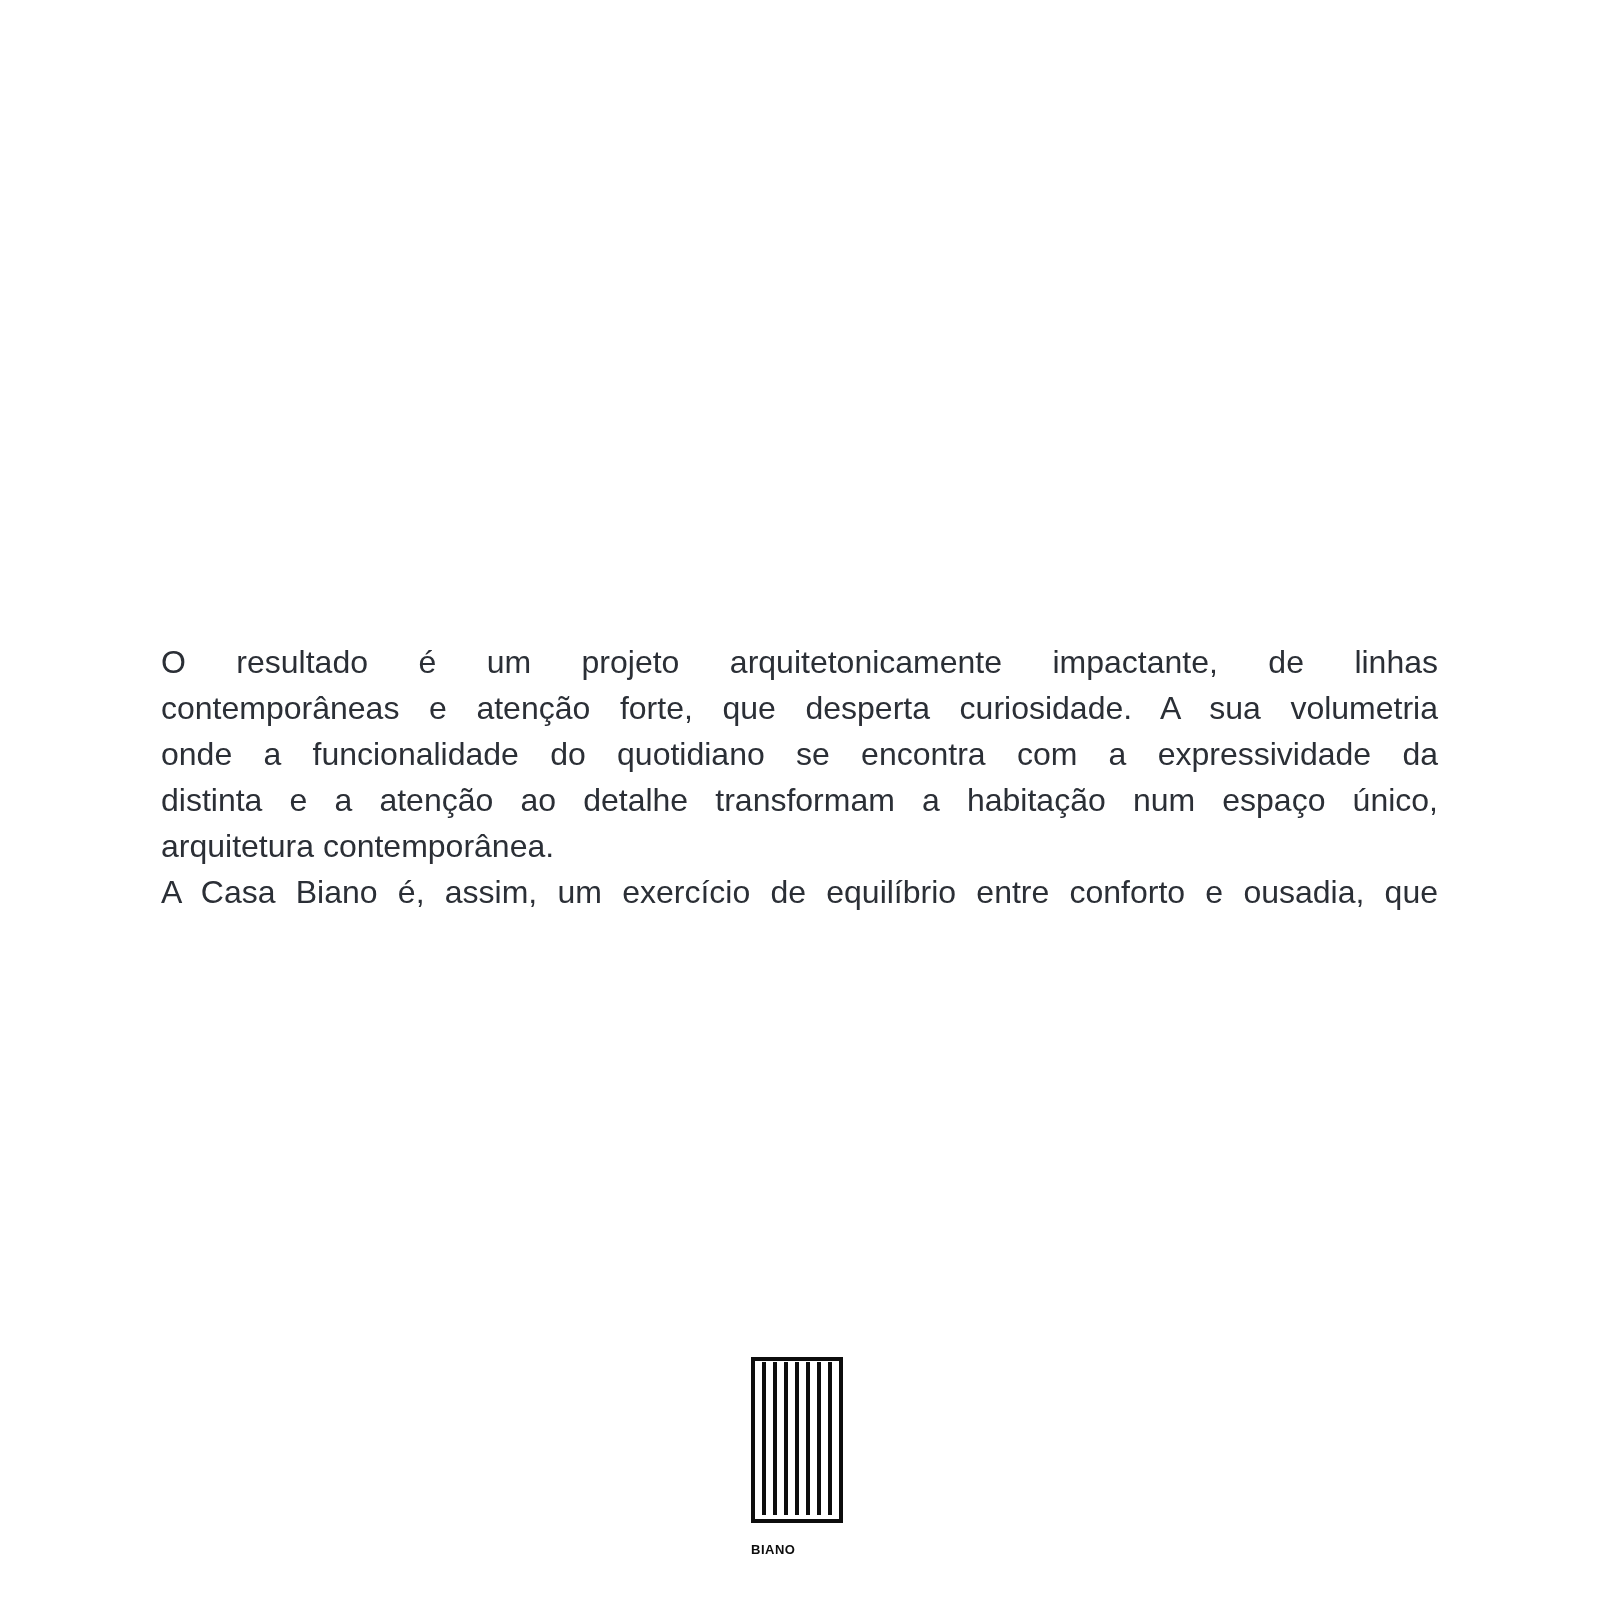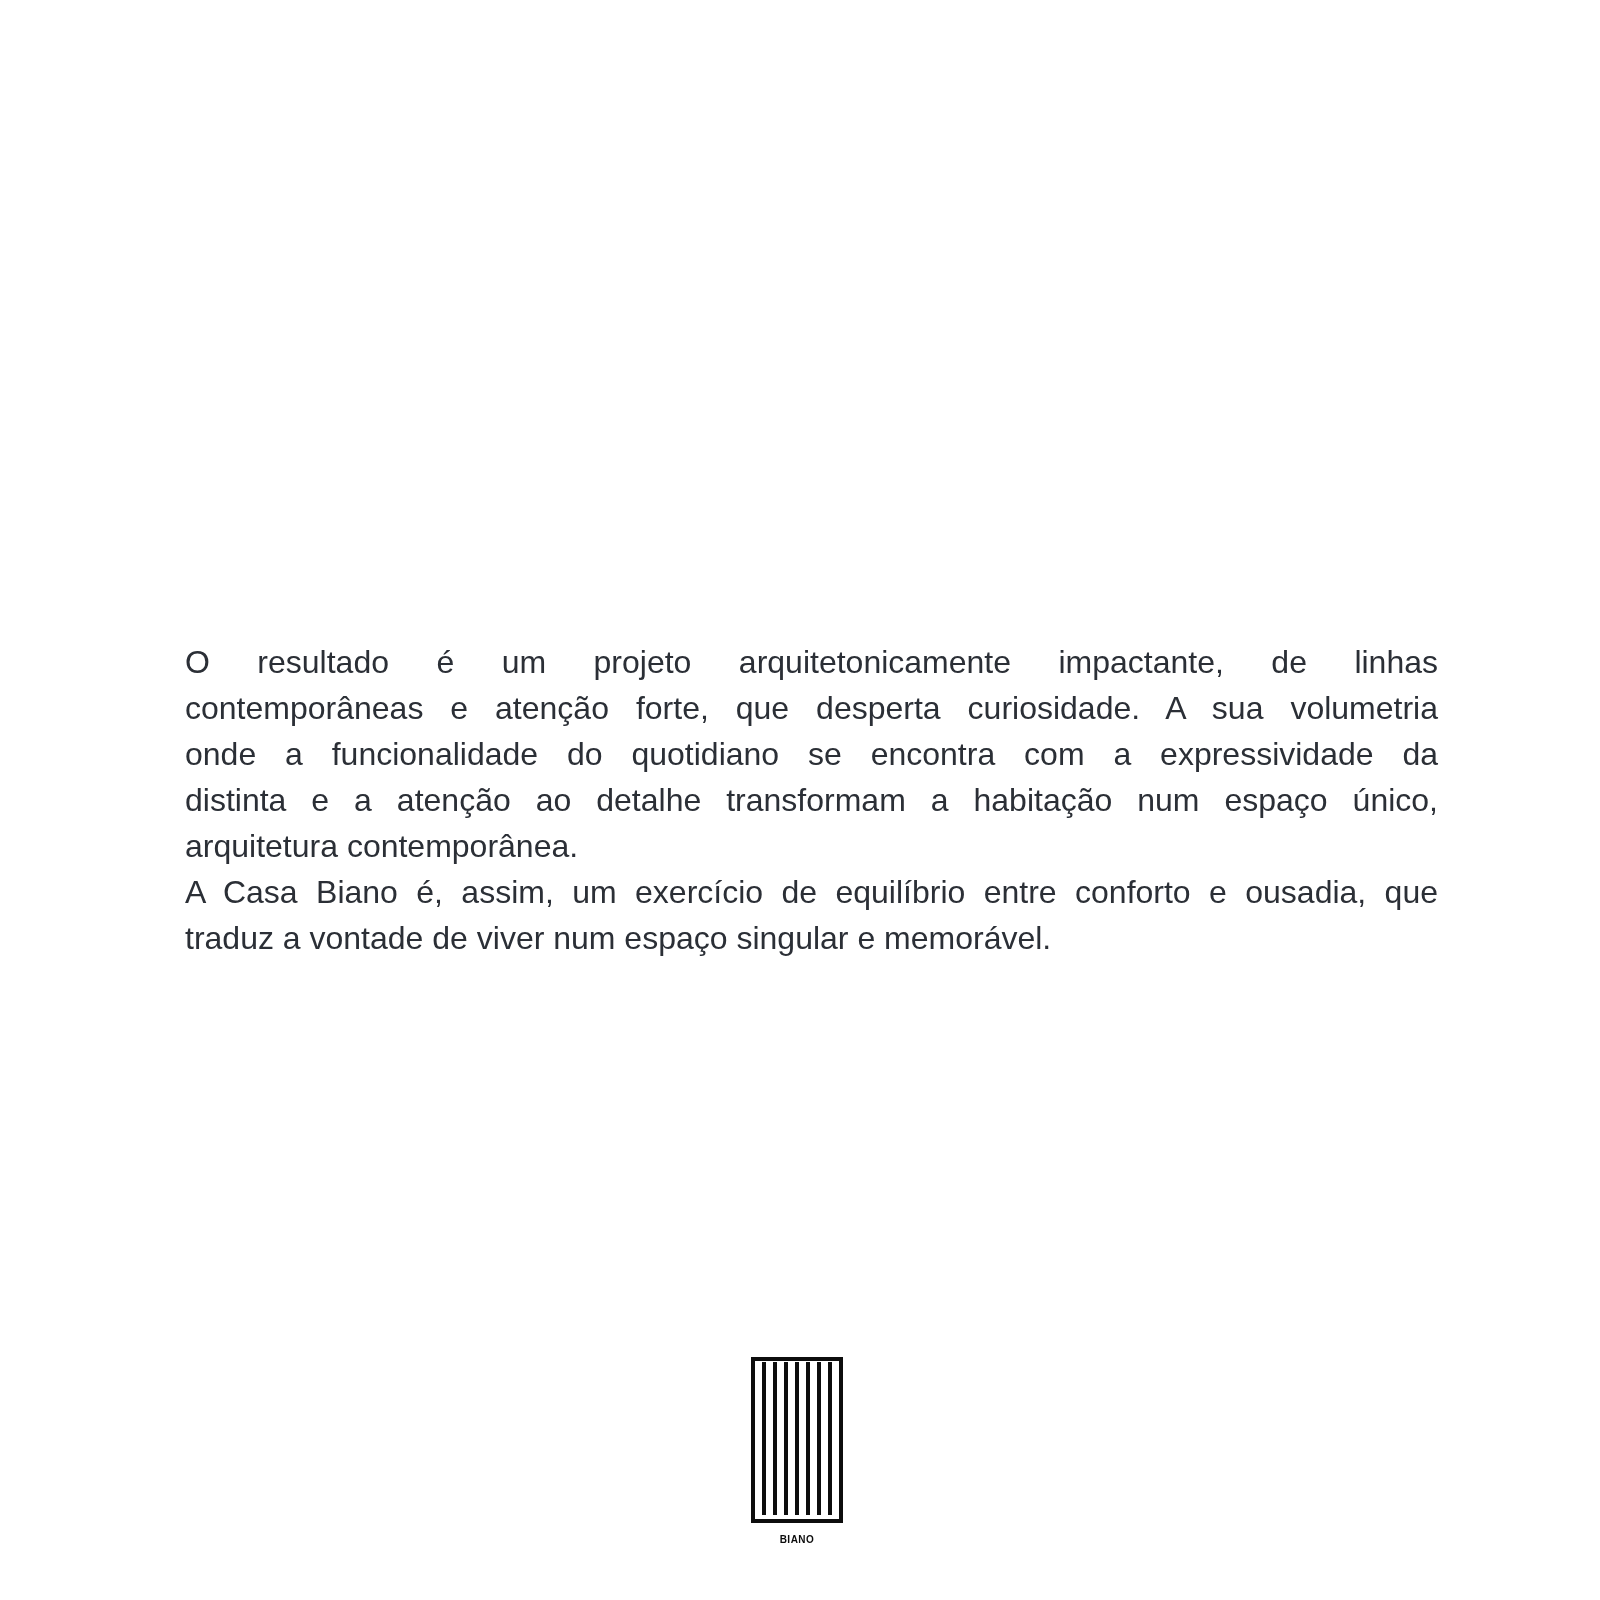--- a/index.html
+++ b/index.html
@@ -20,21 +20,21 @@
     position: absolute;
     left: 161px;
     top: 639px;
     width: 1277px;
     color: #2b2f36;
     font-size: 32px;
     line-height: 46px;
     font-weight: 400;
   }
   .para { margin: 0; padding: 0; }
-  .line { display: block; margin-left: 24px; }
+  .line { display: block; }
   .line.just {
     text-align: justify;
     text-align-last: justify;
   }
 
   
   .logo {
     position: absolute;
     left: 751px;
     top: 1357px;
@@ -50,42 +50,41 @@
     flex-direction: row;
     justify-content: space-evenly;
     align-items: stretch;
     padding: 1px 0 4px 0;
   }
   .logo-stripe {
     width: 4px;
     background: #0d0d0d;
   }
   .logo-word {
-    margin-top: 11px;
-    text-align: center;
-    font-size: 10px;
+    margin-top: 19px;
+    text-align: left;
+    font-size: 13px;
     font-weight: 700;
     letter-spacing: 0.5px;
     color: #0d0d0d;
   }
 </style>
 </head>
 <body>
 
 <div class="text-block">
   <p class="para">
     <span class="line just">O resultado é um projeto arquitetonicamente impactante, de linhas</span>
     <span class="line just">contemporâneas e atenção forte, que desperta curiosidade. A sua volumetria</span>
     <span class="line just">onde a funcionalidade do quotidiano se encontra com a expressividade da</span>
     <span class="line just">distinta e a atenção ao detalhe transformam a habitação num espaço único,</span>
     <span class="line">arquitetura contemporânea.</span>
   </p>
   <p class="para">
     <span class="line just">A Casa Biano é, assim, um exercício de equilíbrio entre conforto e ousadia, que</span>
-    <span class="line">traduz a vontade de viver num espaço singular e memorável.</span>
   </p>
 </div>
 
 <div class="logo">
   <div class="logo-mark">
       <div class="logo-stripe" style="background: rgb(13, 13, 13);"></div>
       <div class="logo-stripe" style="background: rgb(13, 13, 13);"></div>
       <div class="logo-stripe" style="background: rgb(13, 13, 13);"></div>
       <div class="logo-stripe" style="background: rgb(13, 13, 13);"></div>
       <div class="logo-stripe" style="background: rgb(13, 13, 13);"></div>

